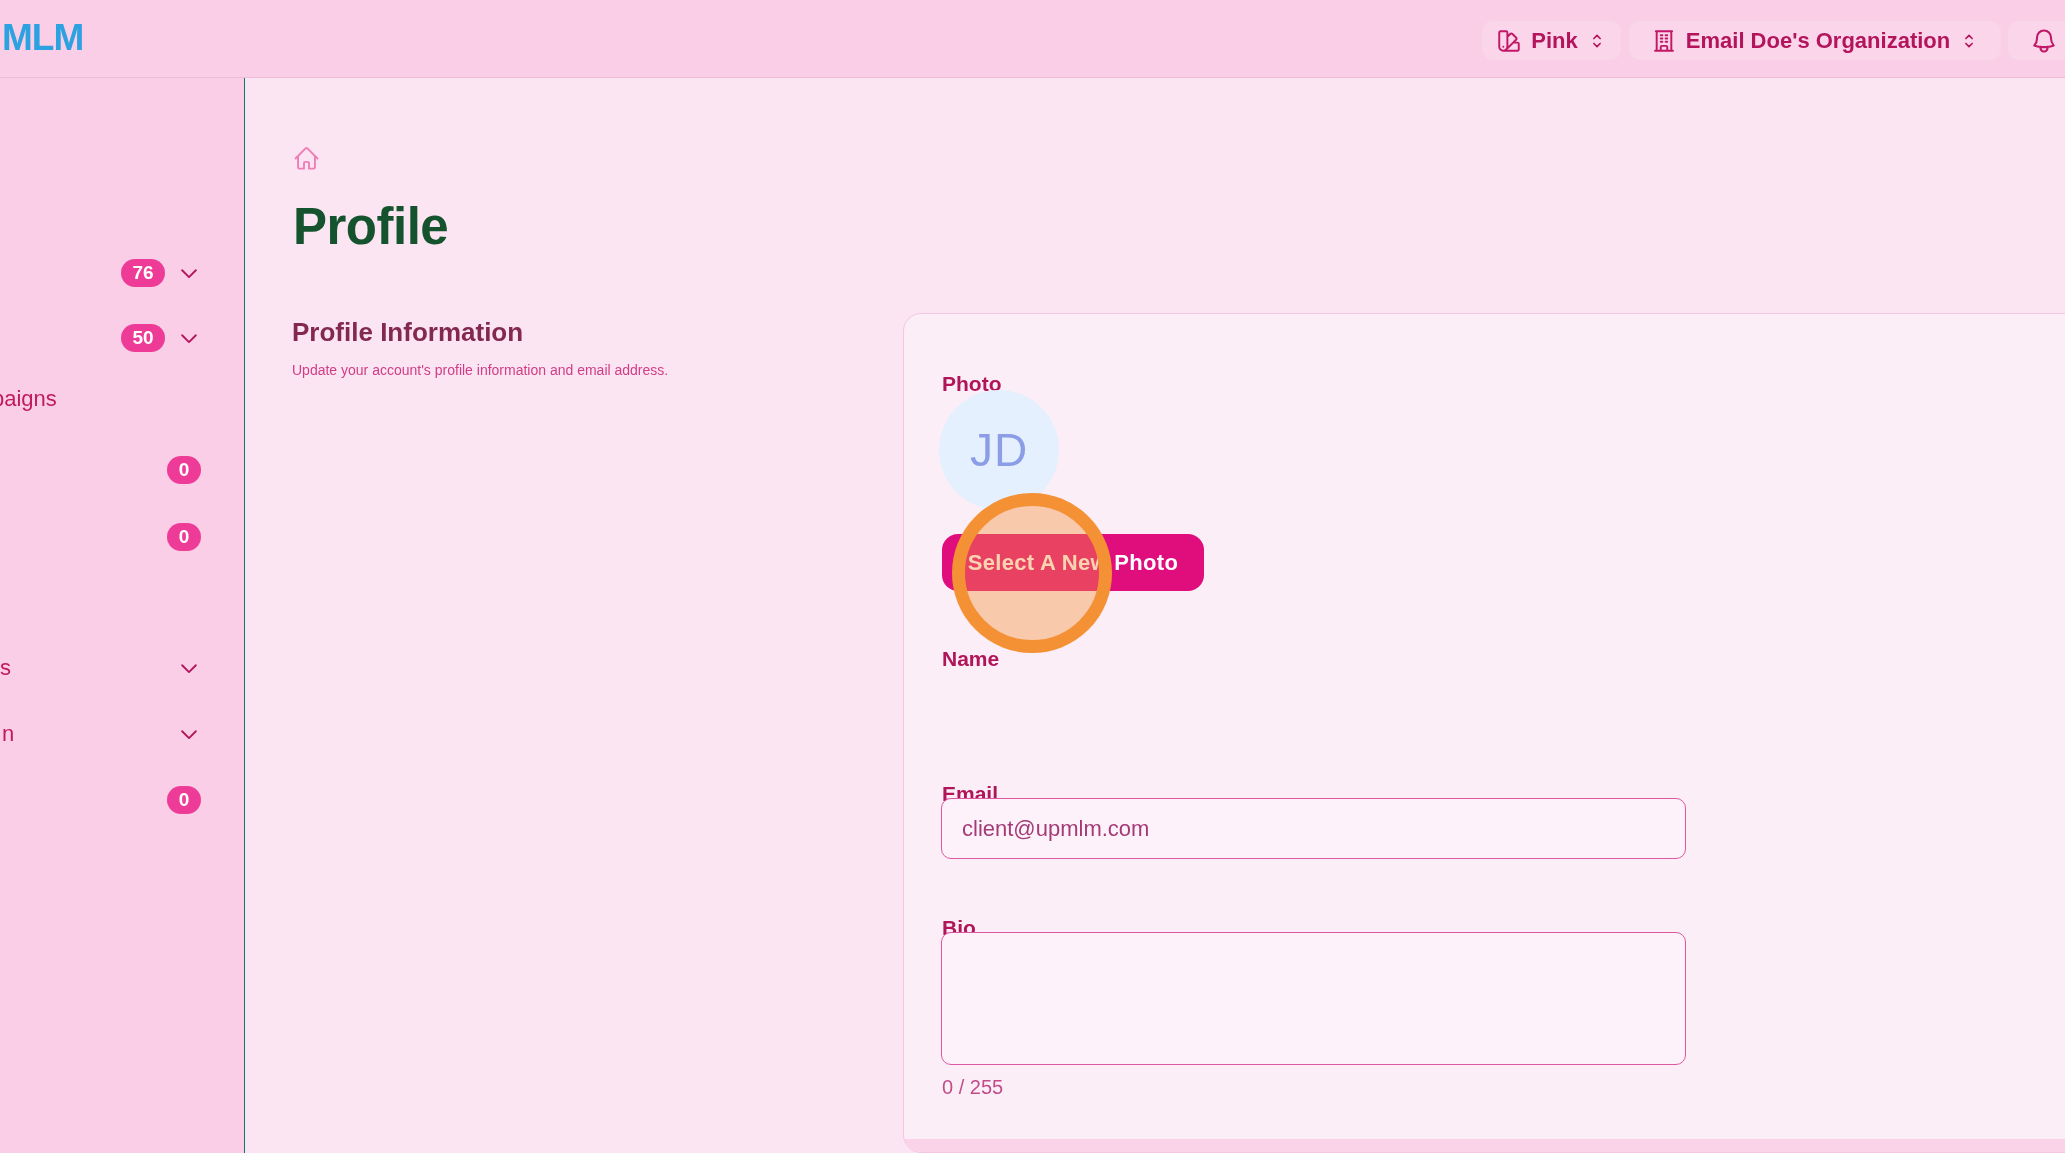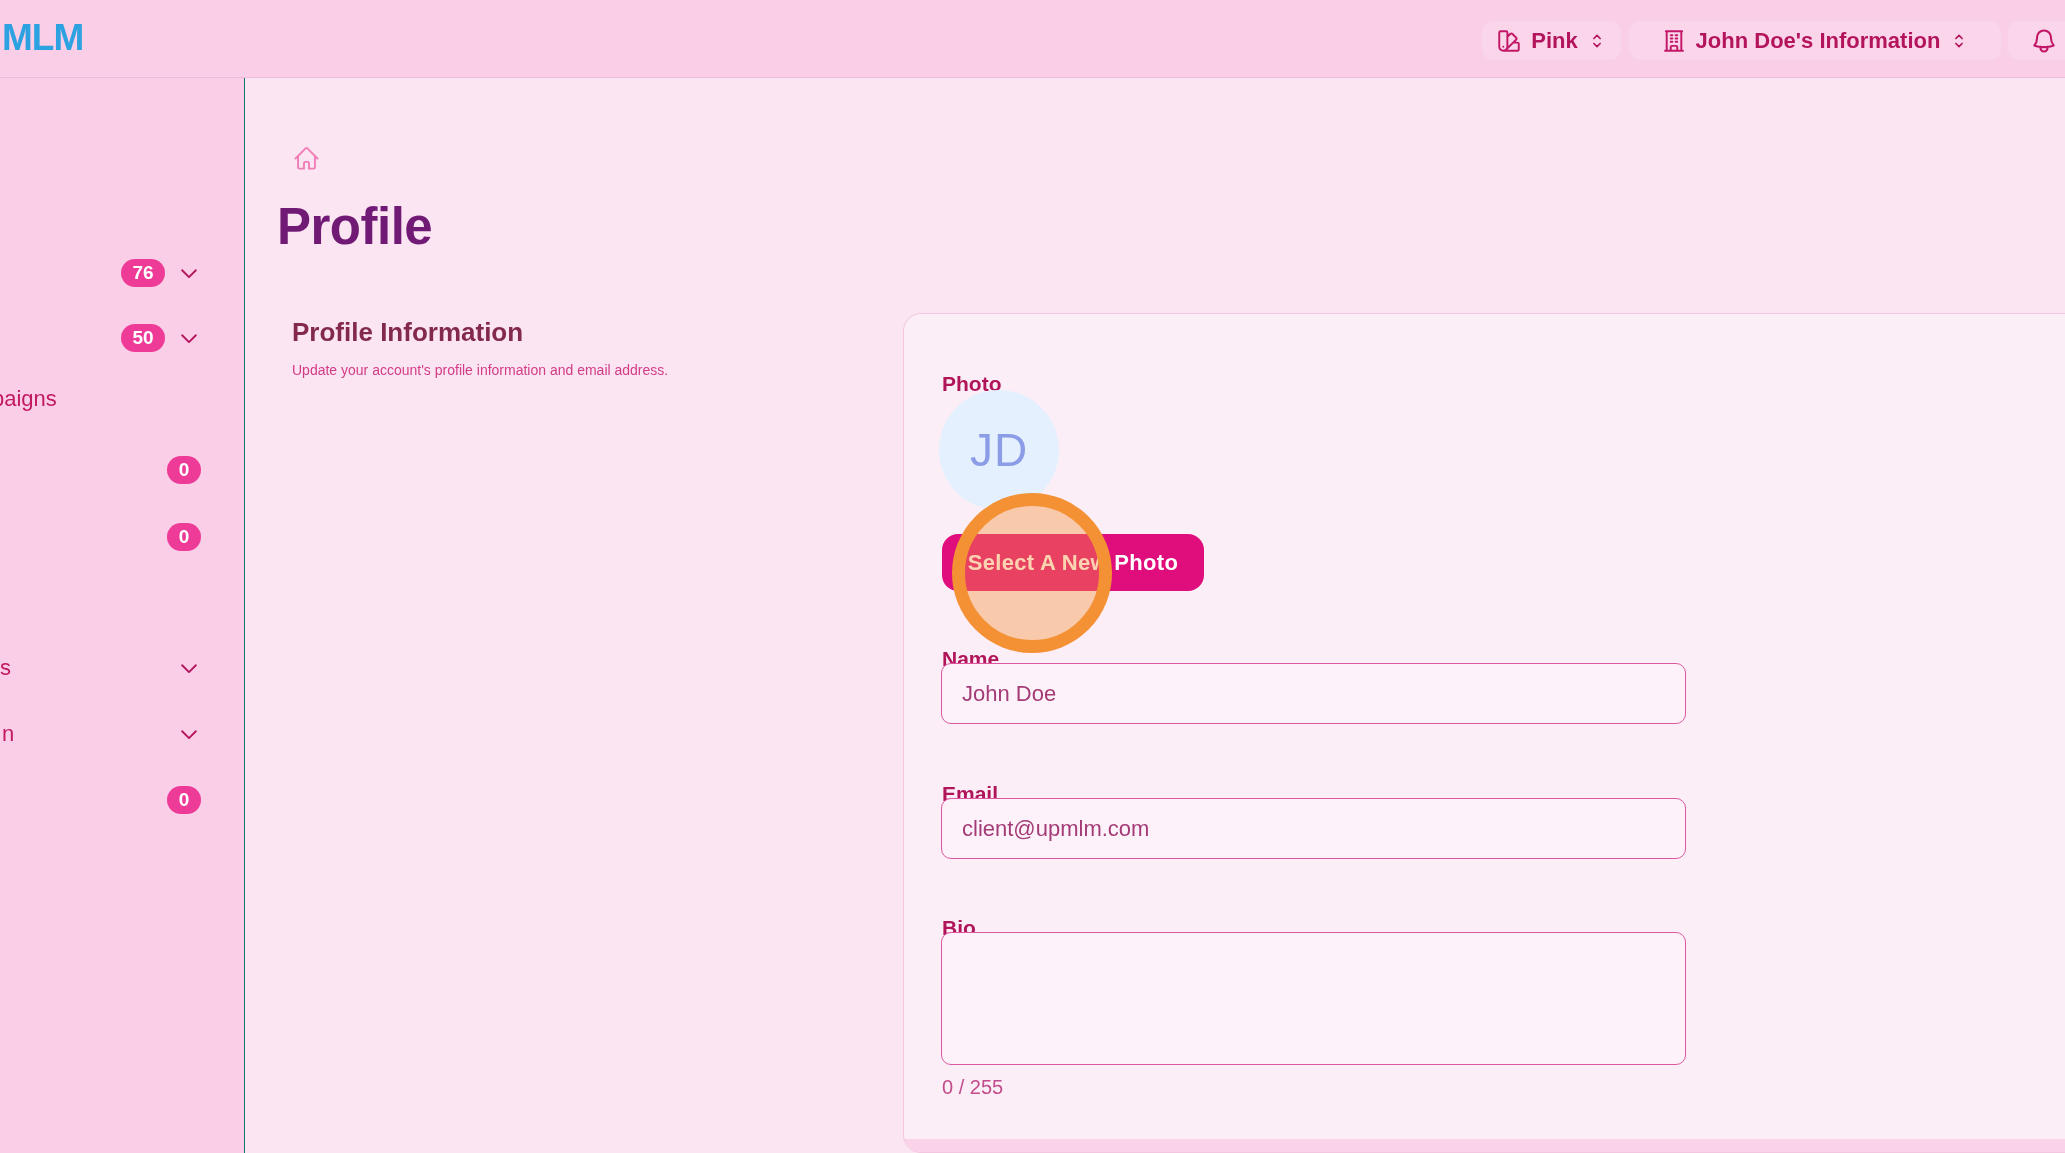--- a/index.html
+++ b/index.html
@@ -43,22 +43,22 @@
   .badge.wide { width: 44px; }
   .badge.small { width: 34px; }
   .chev { position: absolute; width: 22px; height: 22px; color: #b3145c; }
   .frag {
     position: absolute; font-size: 22px; color: #c21a60; white-space: nowrap;
   }
   
   .main { position: absolute; left: 245px; top: 79px; width: 1820px; height: 1074px; background: #fce5f2; }
   .home-link { position: absolute; left: 48px; top: 66px; width: 27px; height: 27px; color: #f07eb6; cursor: pointer; }
   .page-title {
-    position: absolute; left: 32px; top: 118px;
-    font-size: 51px; font-weight: 800; color: #701a75; letter-spacing: -0.5px;
+    position: absolute; left: 48px; top: 118px;
+    font-size: 51px; font-weight: 800; color: #14532d; letter-spacing: -0.5px;
   }
   .section-title {
     position: absolute; left: 47px; top: 238px;
     font-size: 26px; font-weight: 600; color: #83294f;
   }
   .section-desc {
     position: absolute; left: 47px; top: 283px;
     font-size: 14px; color: #d23c86;
   }
   
@@ -120,21 +120,21 @@
       </svg>
     </span>
   </button>
 
   <button class="tb-btn btn-org">
     <span style="display:flex;color:#c21767;">
       <svg width="26" height="26" viewBox="0 0 24 24" fill="none" stroke="currentColor" stroke-width="1.8" stroke-linecap="round" stroke-linejoin="round">
         <path d="M3.75 21h16.5M4.5 3h15M5.25 3v18m13.5-18v18M9 6.75h1.5m-1.5 3h1.5m-1.5 3h1.5m3-6H15m-1.5 3H15m-1.5 3H15M9 21v-3.375c0-.621.504-1.125 1.125-1.125h3.75c.621 0 1.125.504 1.125 1.125V21"></path>
       </svg>
     </span>
-    <span>John Doe's Information</span>
+    <span>Email Doe's Organization</span>
     <span style="display:flex;">
       <svg width="20" height="20" viewBox="0 0 24 24" fill="none" stroke="currentColor" stroke-width="2" stroke-linecap="round" stroke-linejoin="round">
         <path d="M8.25 15L12 18.75 15.75 15M8.25 9L12 5.25 15.75 9"></path>
       </svg>
     </span>
   </button>
 
   <button class="tb-btn btn-bell">
     <span style="display:flex;color:#c21767;">
       <svg width="28" height="28" viewBox="0 0 24 24" fill="none" stroke="currentColor" stroke-width="1.8" stroke-linecap="round" stroke-linejoin="round">
@@ -197,21 +197,20 @@
     <span class="field-label" style="left:38px; top:42px;">Photo</span>
 
     <div class="avatar">
       <span>JD</span>
     </div>
 
     <button class="select-photo-btn">Select A New Photo</button>
     <div class="click-indicator"></div>
 
     <span class="field-label" style="left:38px; top:317px;">Name</span>
-    <input class="text-input" style="top: 349px;" type="text" value="John Doe">
 
     <span class="field-label" style="left:38px; top:452px;">Email</span>
     <input class="text-input" style="top: 484px;" type="text" value="client@upmlm.com">
 
     <span class="field-label" style="left:38px; top:586px;">Bio</span>
     <textarea class="bio-area" style=""></textarea>
 
     <span class="bio-counter">0 / 255</span>
 
     <div class="card-footer"></div>

